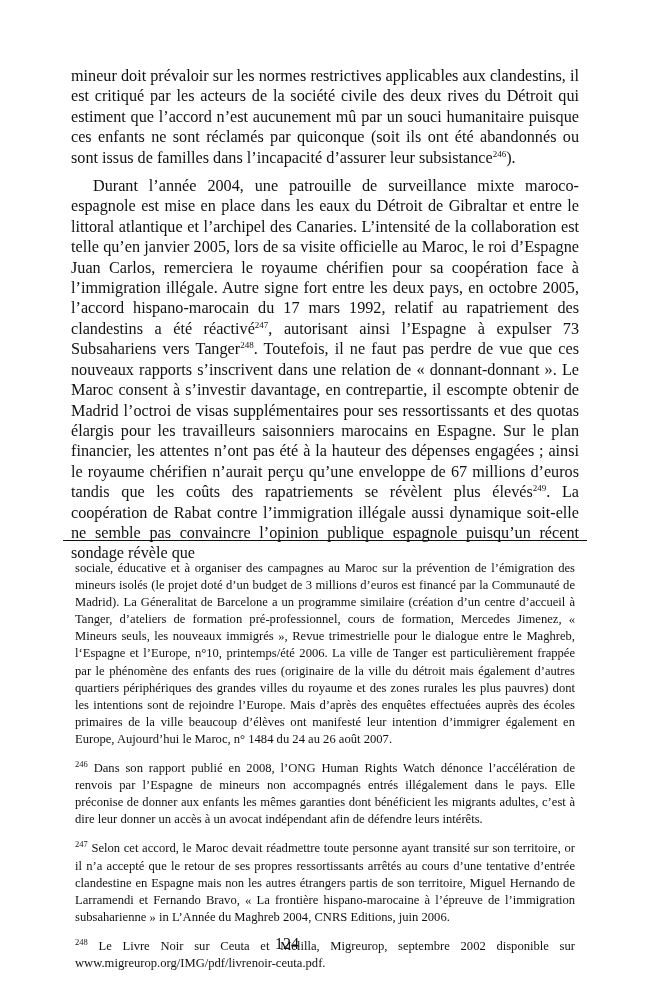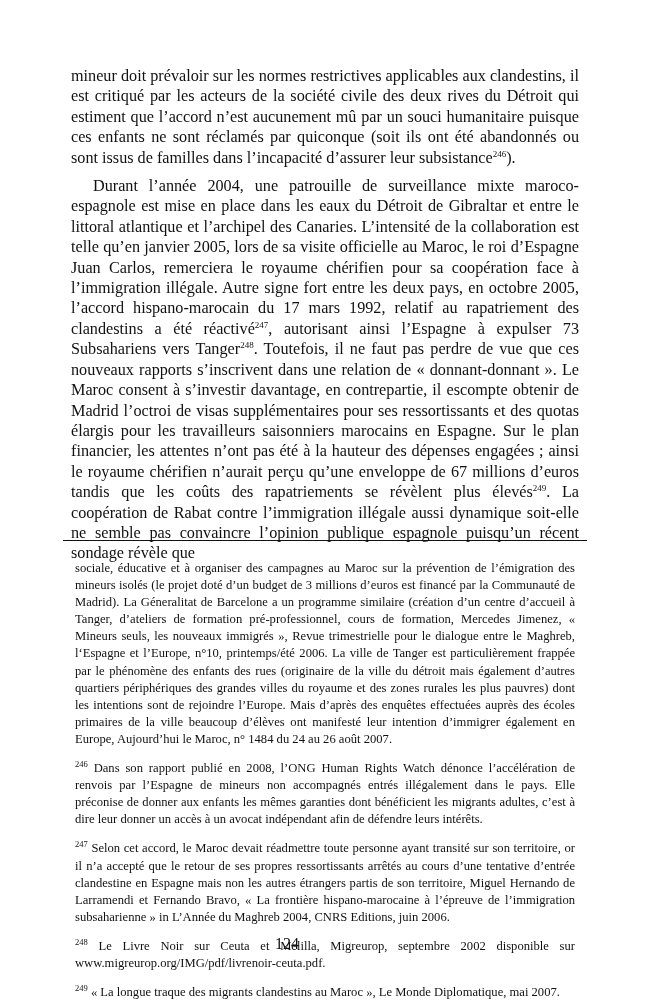--- a/index.html
+++ b/index.html
@@ -46,16 +46,15 @@
   </div>
 </div>
 
 <div class="rule"></div>
 
 <div class="footnotes">
   <p>sociale, éducative et à organiser des campagnes au Maroc sur la prévention de l’émigration des mineurs isolés (le projet doté d’un budget de 3 millions d’euros est financé par la Communauté de Madrid). La Géneralitat de Barcelone a un programme similaire (création d’un centre d’accueil à Tanger, d’ateliers de formation pré-professionnel, cours de formation, Mercedes Jimenez, « Mineurs seuls, les nouveaux immigrés », Revue trimestrielle pour le dialogue entre le Maghreb, l‘Espagne et l’Europe, n°10, printemps/été 2006. La ville de Tanger est particulièrement frappée par le phénomène des enfants des rues (originaire de la ville du détroit mais également d’autres quartiers périphériques des grandes villes du royaume et des zones rurales les plus pauvres) dont les intentions sont de rejoindre l’Europe. Mais d’après des enquêtes effectuées auprès des écoles primaires de la ville beaucoup d’élèves ont manifesté leur intention d’immigrer également en Europe, Aujourd’hui le Maroc, n° 1484 du 24 au 26 août 2007.</p>
   <p><sup>246</sup><span> Dans son rapport publié en 2008, l’ONG Human Rights Watch dénonce l’accélération de renvois par l’Espagne de mineurs non accompagnés entrés illégalement dans le pays. Elle préconise de donner aux enfants les mêmes garanties dont bénéficient les migrants adultes, c’est à dire leur donner un accès à un avocat indépendant afin de défendre leurs intérêts.</span></p>
   <p><sup>247</sup><span> Selon cet accord, le Maroc devait réadmettre toute personne ayant transité sur son territoire, or il n’a accepté que le retour de ses propres ressortissants arrêtés au cours d’une tentative d’entrée clandestine en Espagne mais non les autres étrangers partis de son territoire, Miguel Hernando de Larramendi et Fernando Bravo, « La frontière hispano-marocaine à l’épreuve de l’immigration subsaharienne » in L’Année du Maghreb 2004, CNRS Editions, juin 2006.</span></p>
   <p><sup>248</sup><span>  Le Livre Noir sur Ceuta et Melilla, Migreurop, septembre 2002 disponible sur www.migreurop.org/IMG/pdf/livrenoir-ceuta.pdf.</span></p>
-  <p><sup>249</sup><span> « La longue traque des migrants clandestins au Maroc », Le Monde Diplomatique, mai 2007.</span></p>
 </div>
 
 <div class="page-number">124</div>
 
 </body></html>

